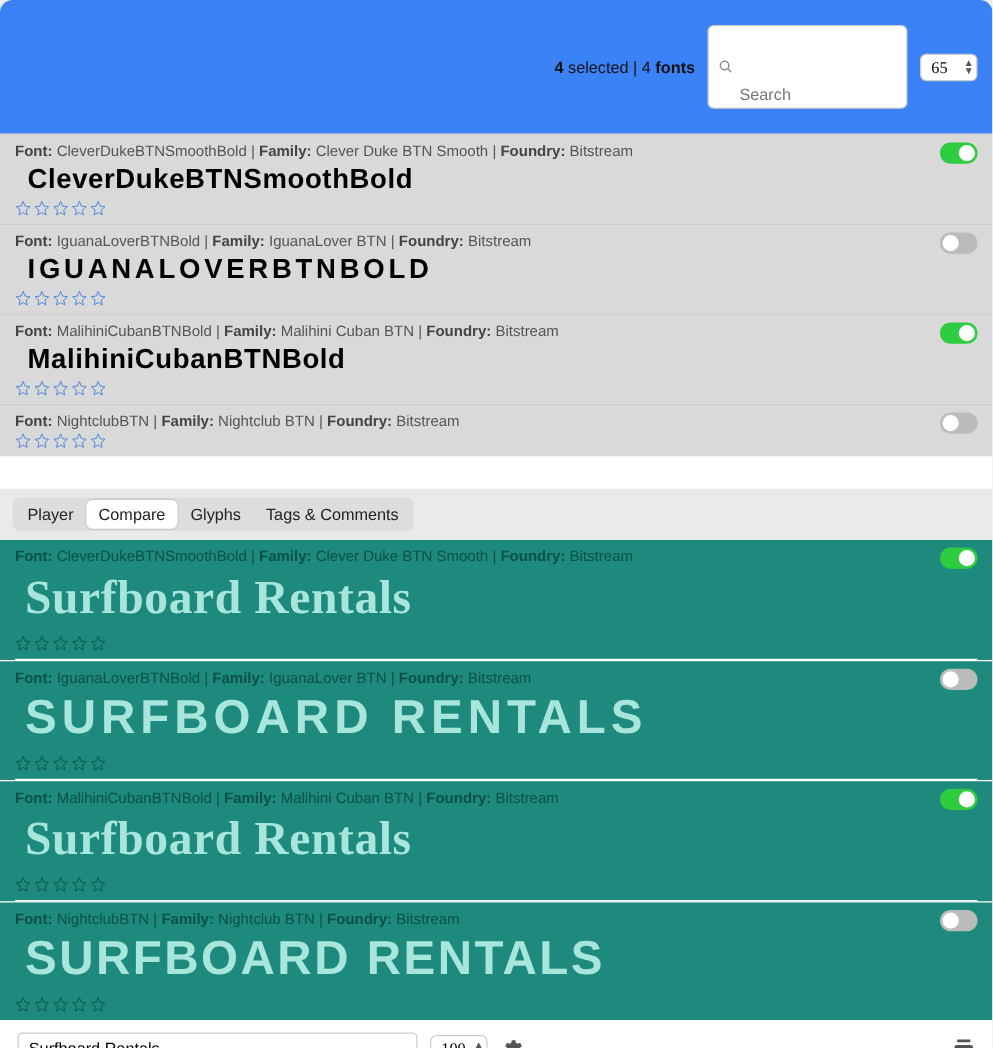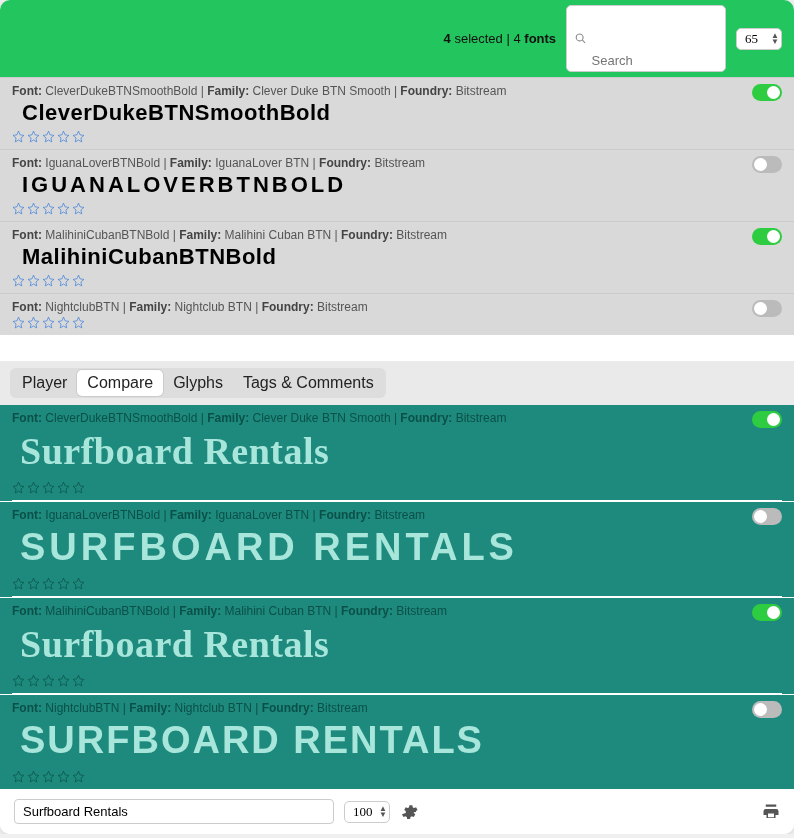--- a/index.html
+++ b/index.html
@@ -1,19 +1,19 @@
 <!DOCTYPE html>
 <html><head>
 <meta charset="utf-8">
 <style>
 * { box-sizing: border-box; margin: 0; padding: 0; }
 body { font-family: -apple-system, BlinkMacSystemFont, "Segoe UI", Arial, sans-serif; font-size: 13px; background: #f0f0f0; width: 794px; }
 .app { background: #fff; border-radius: 10px; overflow: hidden; box-shadow: 0 2px 8px rgba(0,0,0,0.1); }
 
-.topbar { display: flex; align-items: center; padding: 5px 12px; background: #22c55e; gap: 10px; justify-content: flex-end; }
+.topbar { display: flex; align-items: center; padding: 20px 12px; background: #3b82f6; gap: 10px; justify-content: flex-end; }
 .selected-text { font-size: 13px; color: #111; }
 .selected-text b { font-weight: 600; }
 .search-wrap { position: relative; display: flex; align-items: center; background: #fff; border: 1px solid #ccc; border-radius: 5px; padding: 3px 8px; width: 160px; }
 .search-wrap svg { width: 13px; height: 13px; fill: #888; margin-right: 5px; }
 .search-wrap input { border: none; outline: none; font-size: 13px; width: 100%; background: transparent; margin-top: 44px; }
 .stepper { display: flex; align-items: center; background: #fff; border: 1px solid #ccc; border-radius: 5px; padding: 2px 2px 2px 8px; }
 .stepper span { font-size: 13px; min-width: 22px; font-family: Liberation Serif, serif; }
 .stepper-arrows { display: flex; flex-direction: column; margin-left: 4px; line-height: 6px; font-size: 8px; color: #555; }
 .stepper-arrows div { cursor: pointer; }
 
@@ -26,21 +26,21 @@
 .stars { display: flex; gap: 2px; padding: 2px 0; }
 .stars svg { width: 13px; height: 13px; fill: none; stroke: #3b7ddd; stroke-width: 1.3; }
 
 .toggle { position: absolute; right: 12px; top: 6px; width: 30px; height: 17px; border-radius: 10px; background: #bbb; display: flex; align-items: center; padding: 2px; }
 .toggle.on { background: #2ecc40; justify-content: flex-end; }
 .toggle .knob { width: 13px; height: 13px; border-radius: 50%; background: #fff; }
 
 .spacer { height: 26px; background: #fff; }
 
 .tabs { display: flex; gap: 0; padding: 7px 10px; background: #eaeaea; }
-.tab { padding: 4px 10px; font-size: 16px; color: #222; border-radius: 5px; cursor: pointer; }
+.tab { padding: 4px 10px; font-size: 13px; color: #222; border-radius: 5px; cursor: pointer; }
 .tab.active { background: #fff; box-shadow: 0 0 0 1px #ccc; }
 .tab-group { display: flex; background: #ddd; border-radius: 6px; padding: 2px; }
 
 .compare { background: #1d8a7d; }
 .compare .font-item { background: transparent; border-top: 1px solid #fff; }
 .compare .font-item:first-child { border-top: none; }
 .compare .meta { color: #0b5048; }
 .compare .meta .lbl { color: #0b5048; font-weight: 700; }
 .compare .sample { color: #a8e6dc; font-size: 38px; padding: 4px 0 6px 8px; }
 .compare .stars svg { stroke: #0b5048; }

